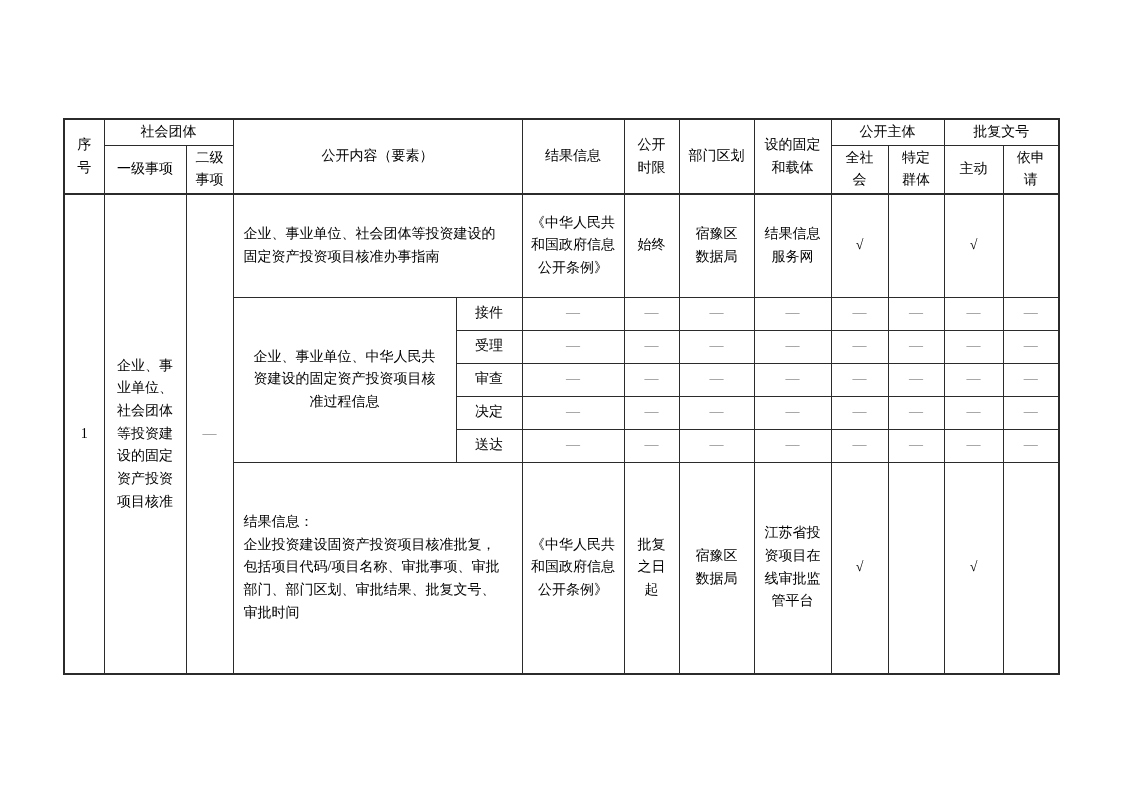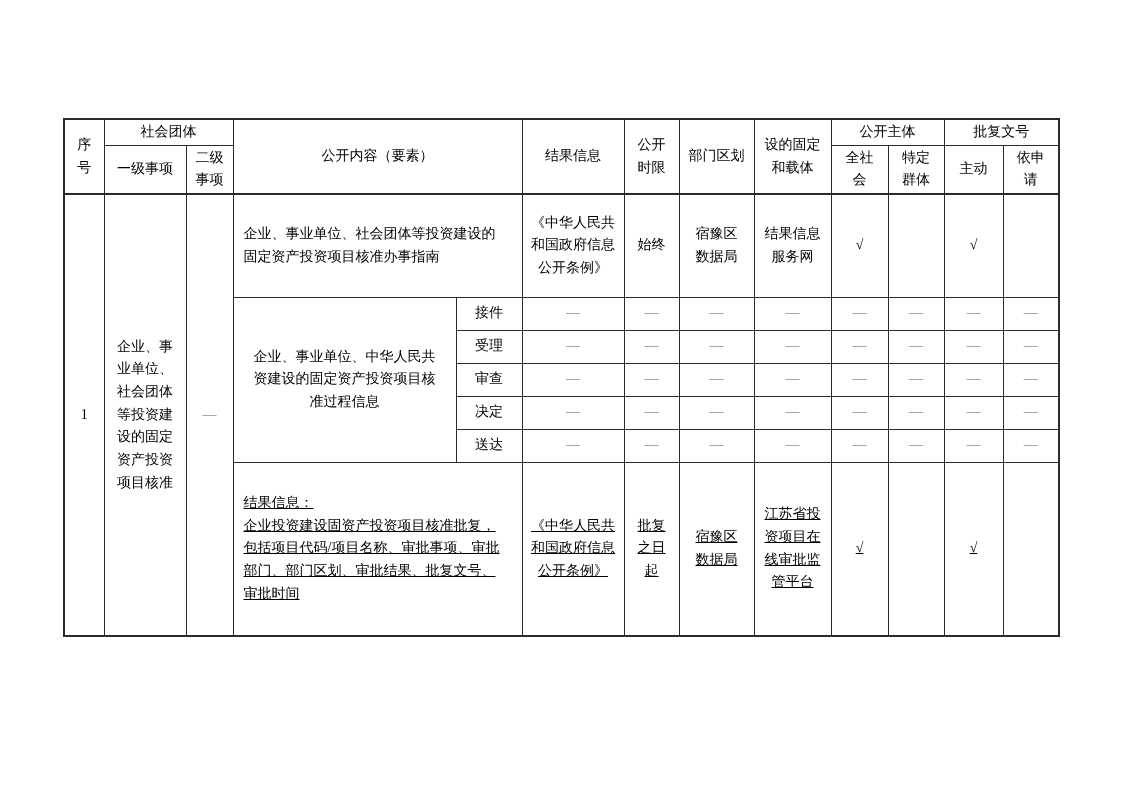--- a/index.html
+++ b/index.html
@@ -24,21 +24,21 @@
   }
   thead th{padding:1px 2px;}
   thead tr.h2 th{border-bottom:2px solid #2b2b2b;}
   thead th[rowspan]{border-bottom:2px solid #2b2b2b;}
   td.al{text-align:left;padding:4px 10px;}
   td.dash, td.dash-mid{color:#8c8c8c;}
   tr.r-head1{height:24px;}
   tr.r-head2{height:46px;}
   tr.r-guide{height:103px;}
   tr.r-step{height:33px;}
-  tr.r-result{height:174px;text-decoration:underline;}
+  tr.r-result{height:212px;}
 </style>
 </head>
 <body>
 
 <div class="page">
   <table class="disclosure">
     <colgroup>
       <col style="width:40px">
         <col style="width:82px">
         <col style="width:47px">

